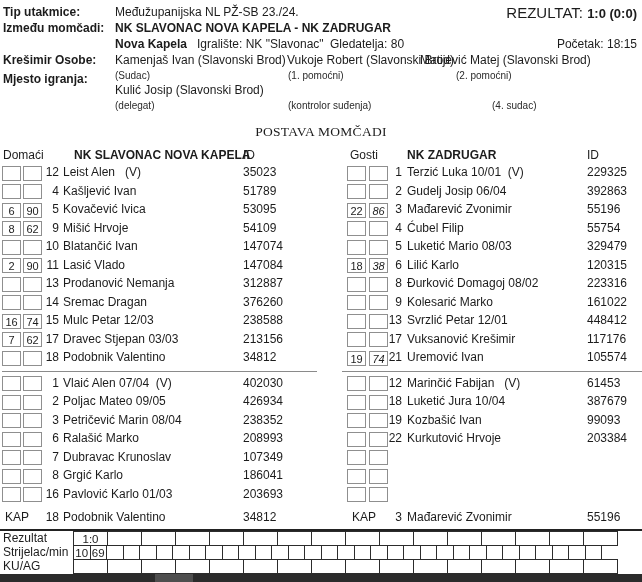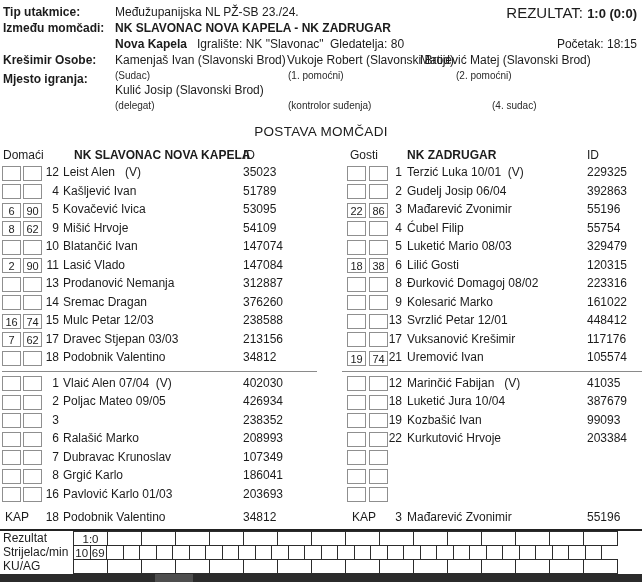--- a/index.html
+++ b/index.html
@@ -29,21 +29,21 @@
   .box { position:absolute; top:1.5px; width:19px; height:15px; border:1px solid #8f8f8f;
          font-size:11px; text-align:center; line-height:14px; }
   
   .col-home .box1 { left:0; }
   .col-home .box2 { left:21px; }
   .col-home .num  { left:34px; width:23px; text-align:right; }
   .col-home .pname{ left:61px; }
   .col-home .pid  { left:241px; }
   
   .col-guest .box1 { left:7px; }
-  .col-guest .box2 { left:29px; }
+  .col-guest .box2 { left:29px;font-style:italic; }
   .col-guest .num  { left:36px; width:26px; text-align:right; }
   .col-guest .pname{ left:67px; }
   .col-guest .pid  { left:247px; }
 
   .sep { position:absolute; height:0; border-top:1px solid #8a8a8a; width:315px; }
 
   .kaprow { position:relative; height:19px; margin-top:5px; }
   .kap-label { position:absolute; top:1px; left:3px; }
   .col-guest .kap-label { left:12px; }
 
@@ -91,21 +91,21 @@
     <span class="abs small" style="left:288px; top:70px;">(1. pomoćni)</span>
     <span class="abs small" style="left:456px; top:70px;">(2. pomoćni)</span>
 
     <span class="abs" style="left:115px; top:83px;">Kulić Josip (Slavonski Brod)</span>
 
     <span class="abs small" style="left:115px; top:100px;">(delegat)</span>
     <span class="abs small" style="left:288px; top:100px;">(kontrolor suđenja)</span>
     <span class="abs small" style="left:456px; top:100px;margin-left:36px;">(4. sudac)</span>
   </div>
 
-  <div class="abs" style="left:0; top:124px; width:642px; text-align:center; font-size:13.5px; letter-spacing:0.3px;">POSTAVA MOMČADI</div>
+  <div class="abs" style="left:0; top:124px; width:642px; text-align:center; font-size:13.5px; letter-spacing:0.3px;font-family:Liberation Serif, serif;">POSTAVA MOMČADI</div>
 
   <div class="col col-home">
     <div class="colhead">
       <span class="cell" style="left:1px;">Domaći</span>
       <span class="cell b" style="left:72px;">NK SLAVONAC NOVA KAPELA</span>
       <span class="cell" style="left:241px;">ID</span>
     </div>
     <div>
 
         <div class="prow">
@@ -212,20 +212,21 @@
           <span class="box box2"></span>
           <span class="cell num">2</span>
           <span class="cell pname">Poljac Mateo 09/05</span>
           <span class="cell pid">426934</span>
         </div>
 
         <div class="prow">
           <span class="box box1"></span>
           <span class="box box2"></span>
           <span class="cell num">3</span>
+          <span class="cell pname">Petričević Marin 08/04</span>
           <span class="cell pid">238352</span>
         </div>
 
         <div class="prow">
           <span class="box box1"></span>
           <span class="box box2"></span>
           <span class="cell num">6</span>
           <span class="cell pname">Ralašić Marko</span>
           <span class="cell pid">208993</span>
         </div>
@@ -307,21 +308,21 @@
           <span class="box box2"></span>
           <span class="cell num">5</span>
           <span class="cell pname">Luketić Mario 08/03</span>
           <span class="cell pid">329479</span>
         </div>
 
         <div class="prow">
           <span class="box box1">18</span>
           <span class="box box2">38</span>
           <span class="cell num">6</span>
-          <span class="cell pname">Lilić Gosti</span>
+          <span class="cell pname">Lilić Karlo</span>
           <span class="cell pid">120315</span>
         </div>
 
         <div class="prow">
           <span class="box box1"></span>
           <span class="box box2"></span>
           <span class="cell num">8</span>
           <span class="cell pname">Đurković Domagoj 08/02</span>
           <span class="cell pid">223316</span>
         </div>
@@ -359,21 +360,21 @@
         </div>
       </div>
     <div class="sep" style="left:2px; margin-top:3px; position:relative;"></div>
     <div style="margin-top:3px;">
 
         <div class="prow">
           <span class="box box1"></span>
           <span class="box box2"></span>
           <span class="cell num">12</span>
           <span class="cell pname">Marinčić Fabijan   (V)</span>
-          <span class="cell pid">41035</span>
+          <span class="cell pid">61453</span>
         </div>
 
         <div class="prow">
           <span class="box box1"></span>
           <span class="box box2"></span>
           <span class="cell num">18</span>
           <span class="cell pname">Luketić Jura 10/04</span>
           <span class="cell pid">387679</span>
         </div>
 

